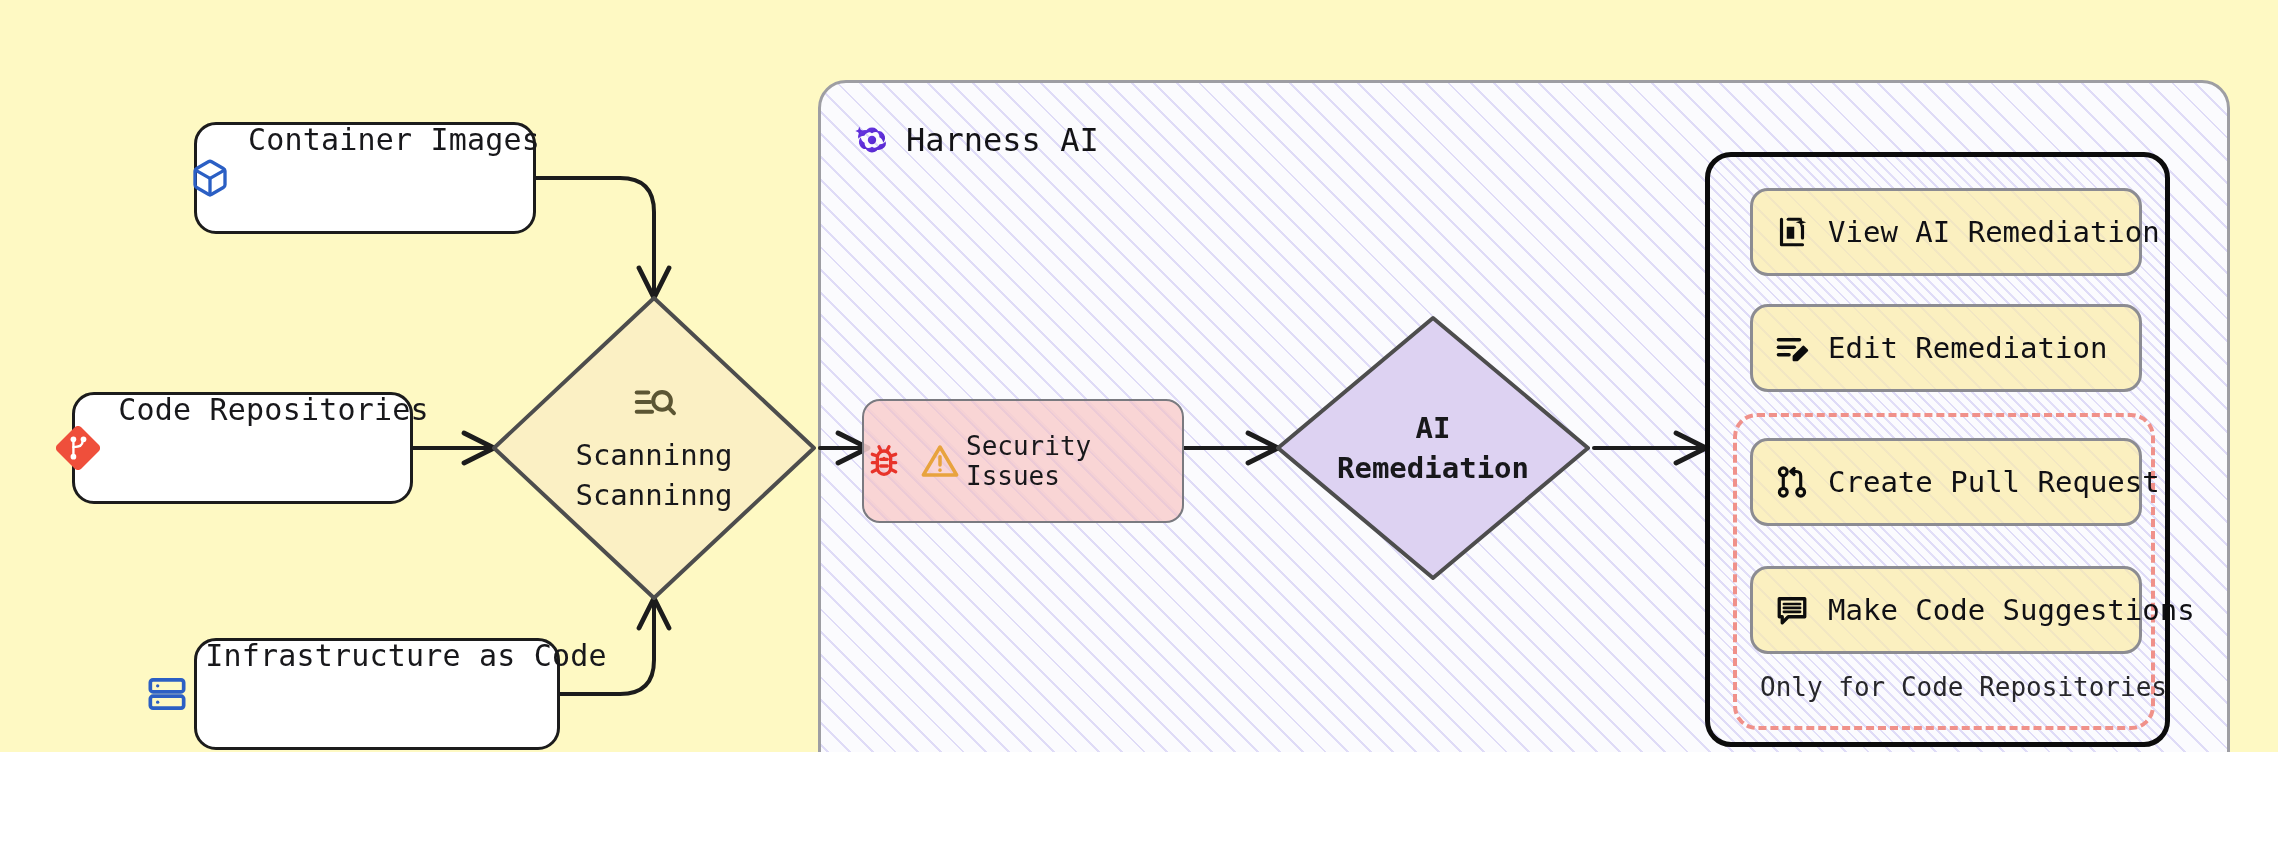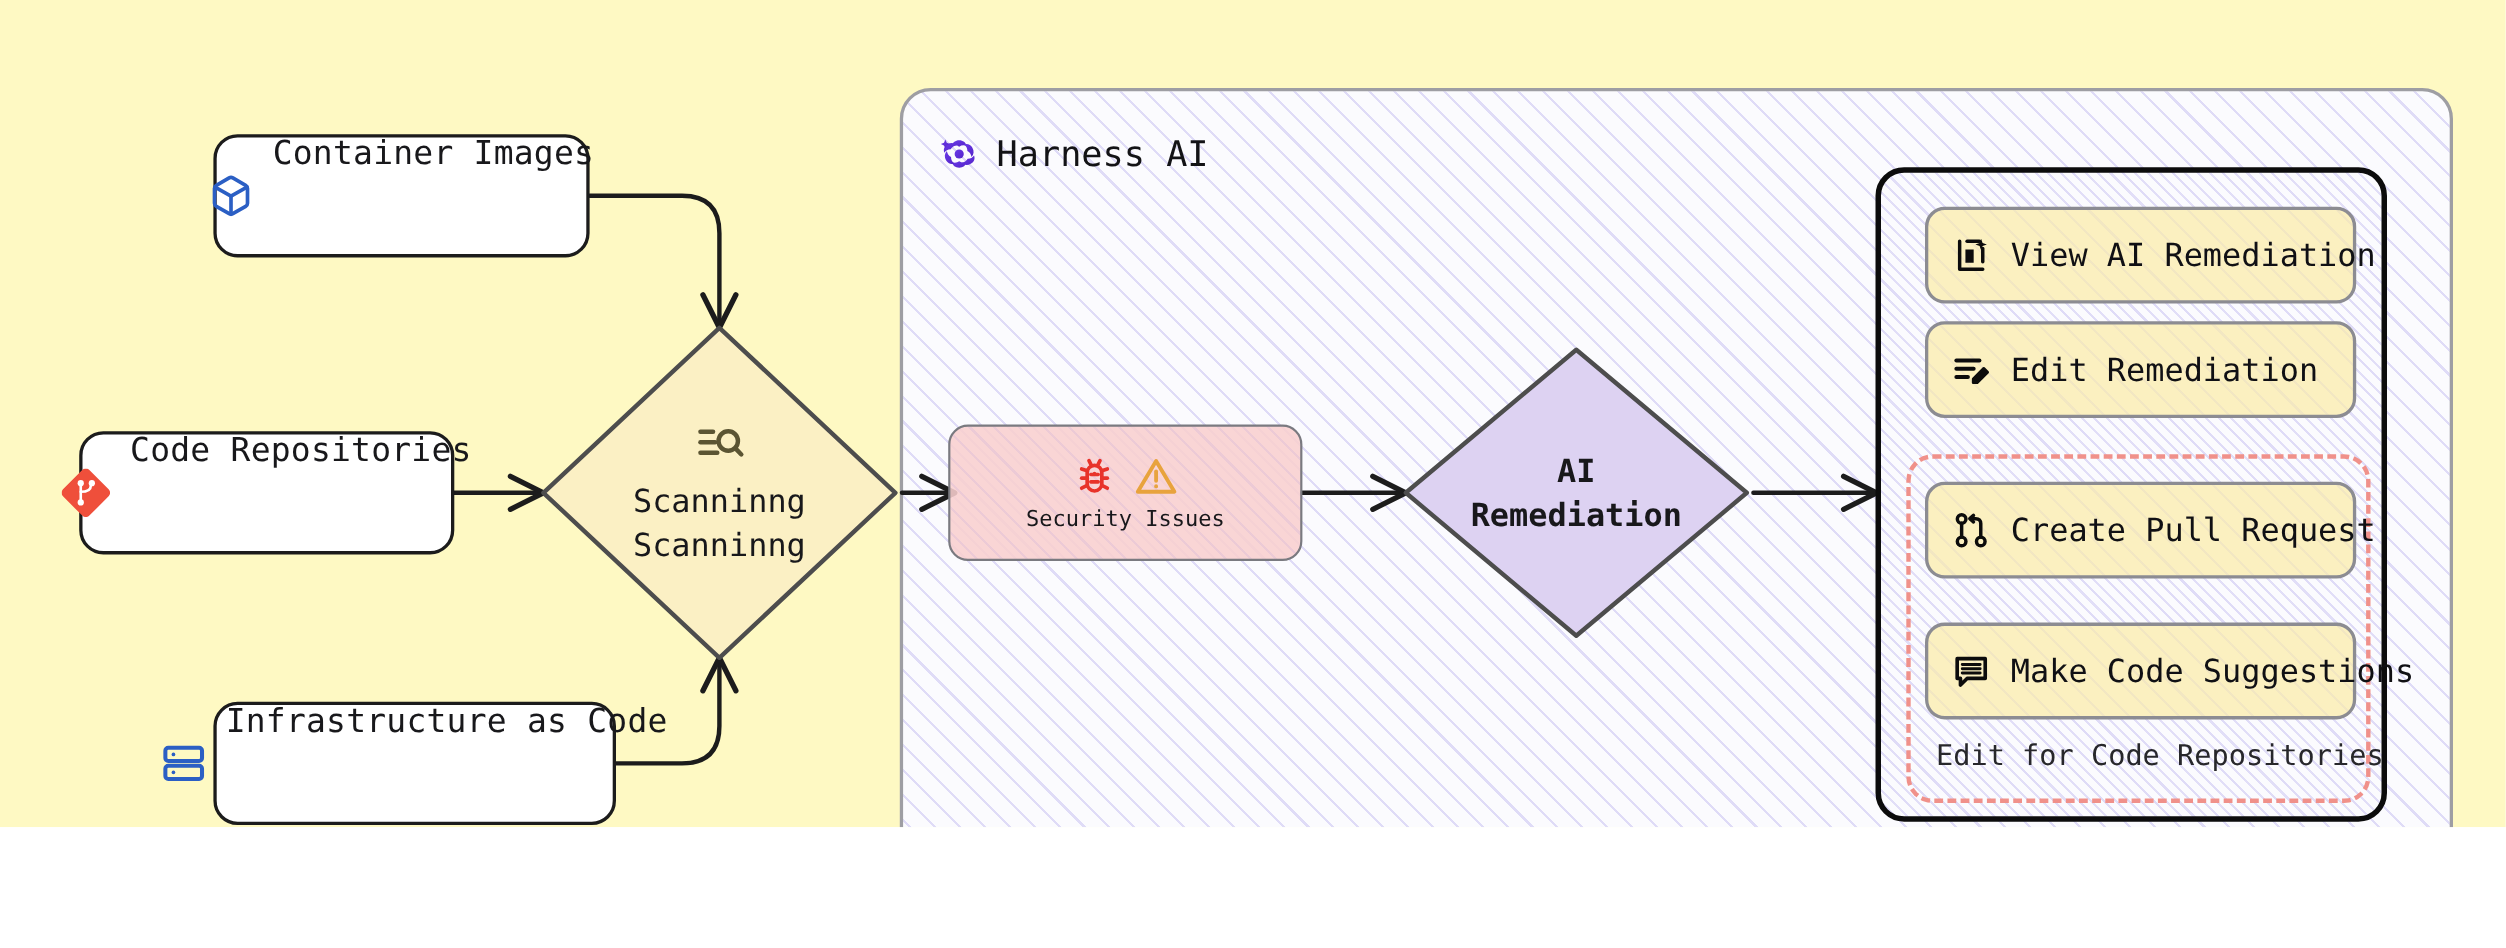--- a/index.html
+++ b/index.html
@@ -93,26 +93,27 @@
     border: 2px solid #7a7a80;
     border-radius: 18px;
     background-color: rgba(248, 207, 207, 0.88);
     background-image: repeating-linear-gradient(
         45deg,
         rgba(124, 108, 222, 0.10) 0px,
         rgba(124, 108, 222, 0.10) 2px,
         rgba(255, 255, 255, 0) 2px,
         rgba(255, 255, 255, 0) 16px);
     display: flex;
-    flex-direction: column;
+    flex-direction: row;
     align-items: center;
     justify-content: center;
     gap: 6px;
-    font-size: 20px;
+    font-size: 26px;
     color: #18181b;
+    margin-top: 13px;
   }
   .issues-icons { display: flex; align-items: center; gap: 16px; }
 
   
   .actions-panel {
     position: absolute;
     box-sizing: border-box;
     border: 5px solid #0c0c0c;
     border-radius: 26px;
     background-color: transparent;
@@ -323,21 +324,21 @@
         <path d="M5 3.5 L5 20.5 L19 20.5"></path>
         <path d="M9.5 3.5 L17 3.5"></path>
         <path d="M19 8 L19 16"></path>
         <path d="M8.5 8.5 L13.5 8.5 L13.5 16.5 L8.5 16.5 Z" fill="#0c0c0c" stroke="none"></path>
         <path d="M18 2 L18.9 4.6 L21.5 5.5 L18.9 6.4 L18 9 L17.1 6.4 L14.5 5.5 L17.1 4.6 Z" fill="#0c0c0c" stroke="none"></path>
       </svg>
     </span>
     <span>View AI Remediation</span>
   </div>
 
-  <div class="action-item" style="left:1750px; top:292px; width:392px; height:88px;">
+  <div class="action-item" style="left:1750px; top:304px; width:392px; height:88px;">
     <span class="ico">
       <svg width="36" height="36" viewBox="0 0 24 24" fill="none" stroke="#0c0c0c" stroke-width="2.4" stroke-linecap="round" stroke-linejoin="round">
         <path d="M3 6.5 H17"></path>
         <path d="M3 11.5 H13.5"></path>
         <path d="M3 16.5 H10"></path>
         <path d="M19.6 11.2 L22 13.6 L15.6 20 L13.2 20 L13.2 17.6 Z" fill="#0c0c0c" stroke="#0c0c0c" stroke-width="1.6"></path>
       </svg>
     </span>
     <span>Edit Remediation</span>
   </div>
@@ -359,15 +360,15 @@
   <div class="action-item" style="left:1750px; top:566px; width:392px; height:88px;">
     <span class="ico">
       <svg width="36" height="36" viewBox="0 0 24 24" fill="none" stroke="#0c0c0c" stroke-width="2.2" stroke-linejoin="round">
         <path d="M3.5 4.5 H20.5 V16.5 H9.5 L5.5 20.5 V16.5 H3.5 Z"></path>
         <path d="M6.6 8 H17.4 M6.6 10.6 H17.4 M6.6 13.2 H17.4" stroke-width="1.8" stroke-linecap="round"></path>
       </svg>
     </span>
     <span>Make Code Suggestions</span>
   </div>
 
-  <div class="dashed-caption" style="left:1760px; top:672px;">Edit for Code Repositories</div>
+  <div class="dashed-caption" style="left:1760px; top:672px;">Only for Code Repositories</div>
 
 </div>
 
 </body></html>

